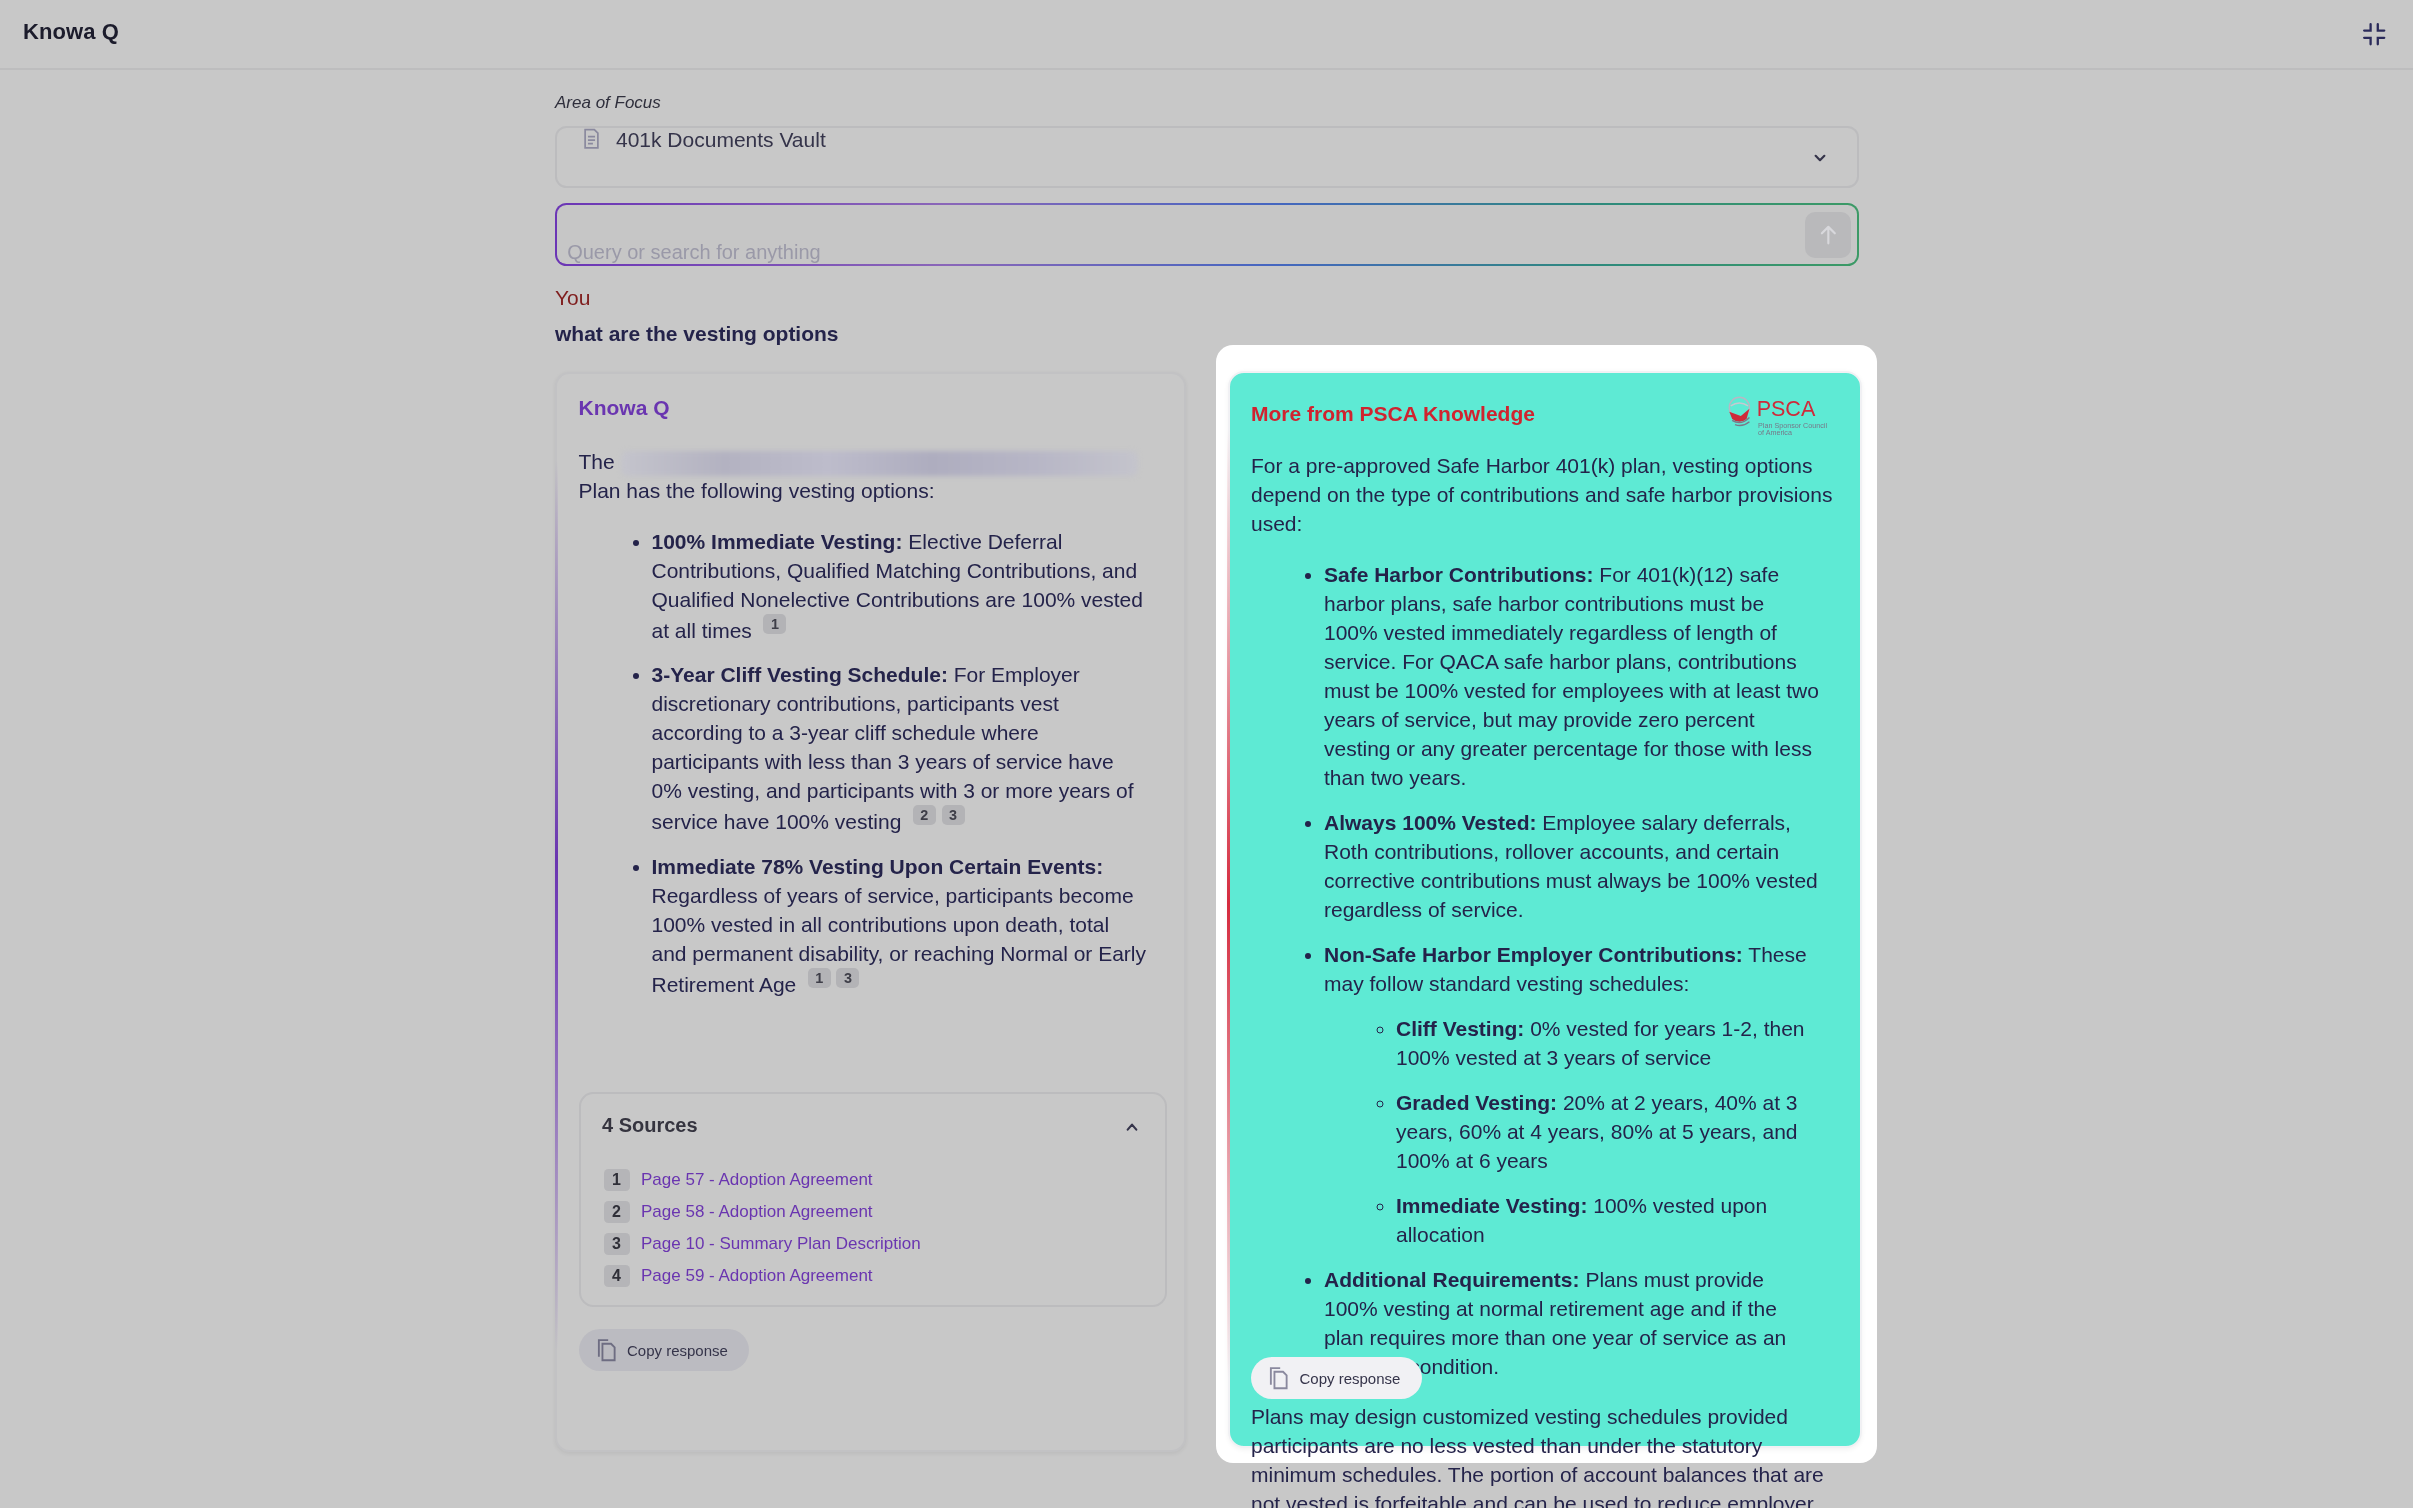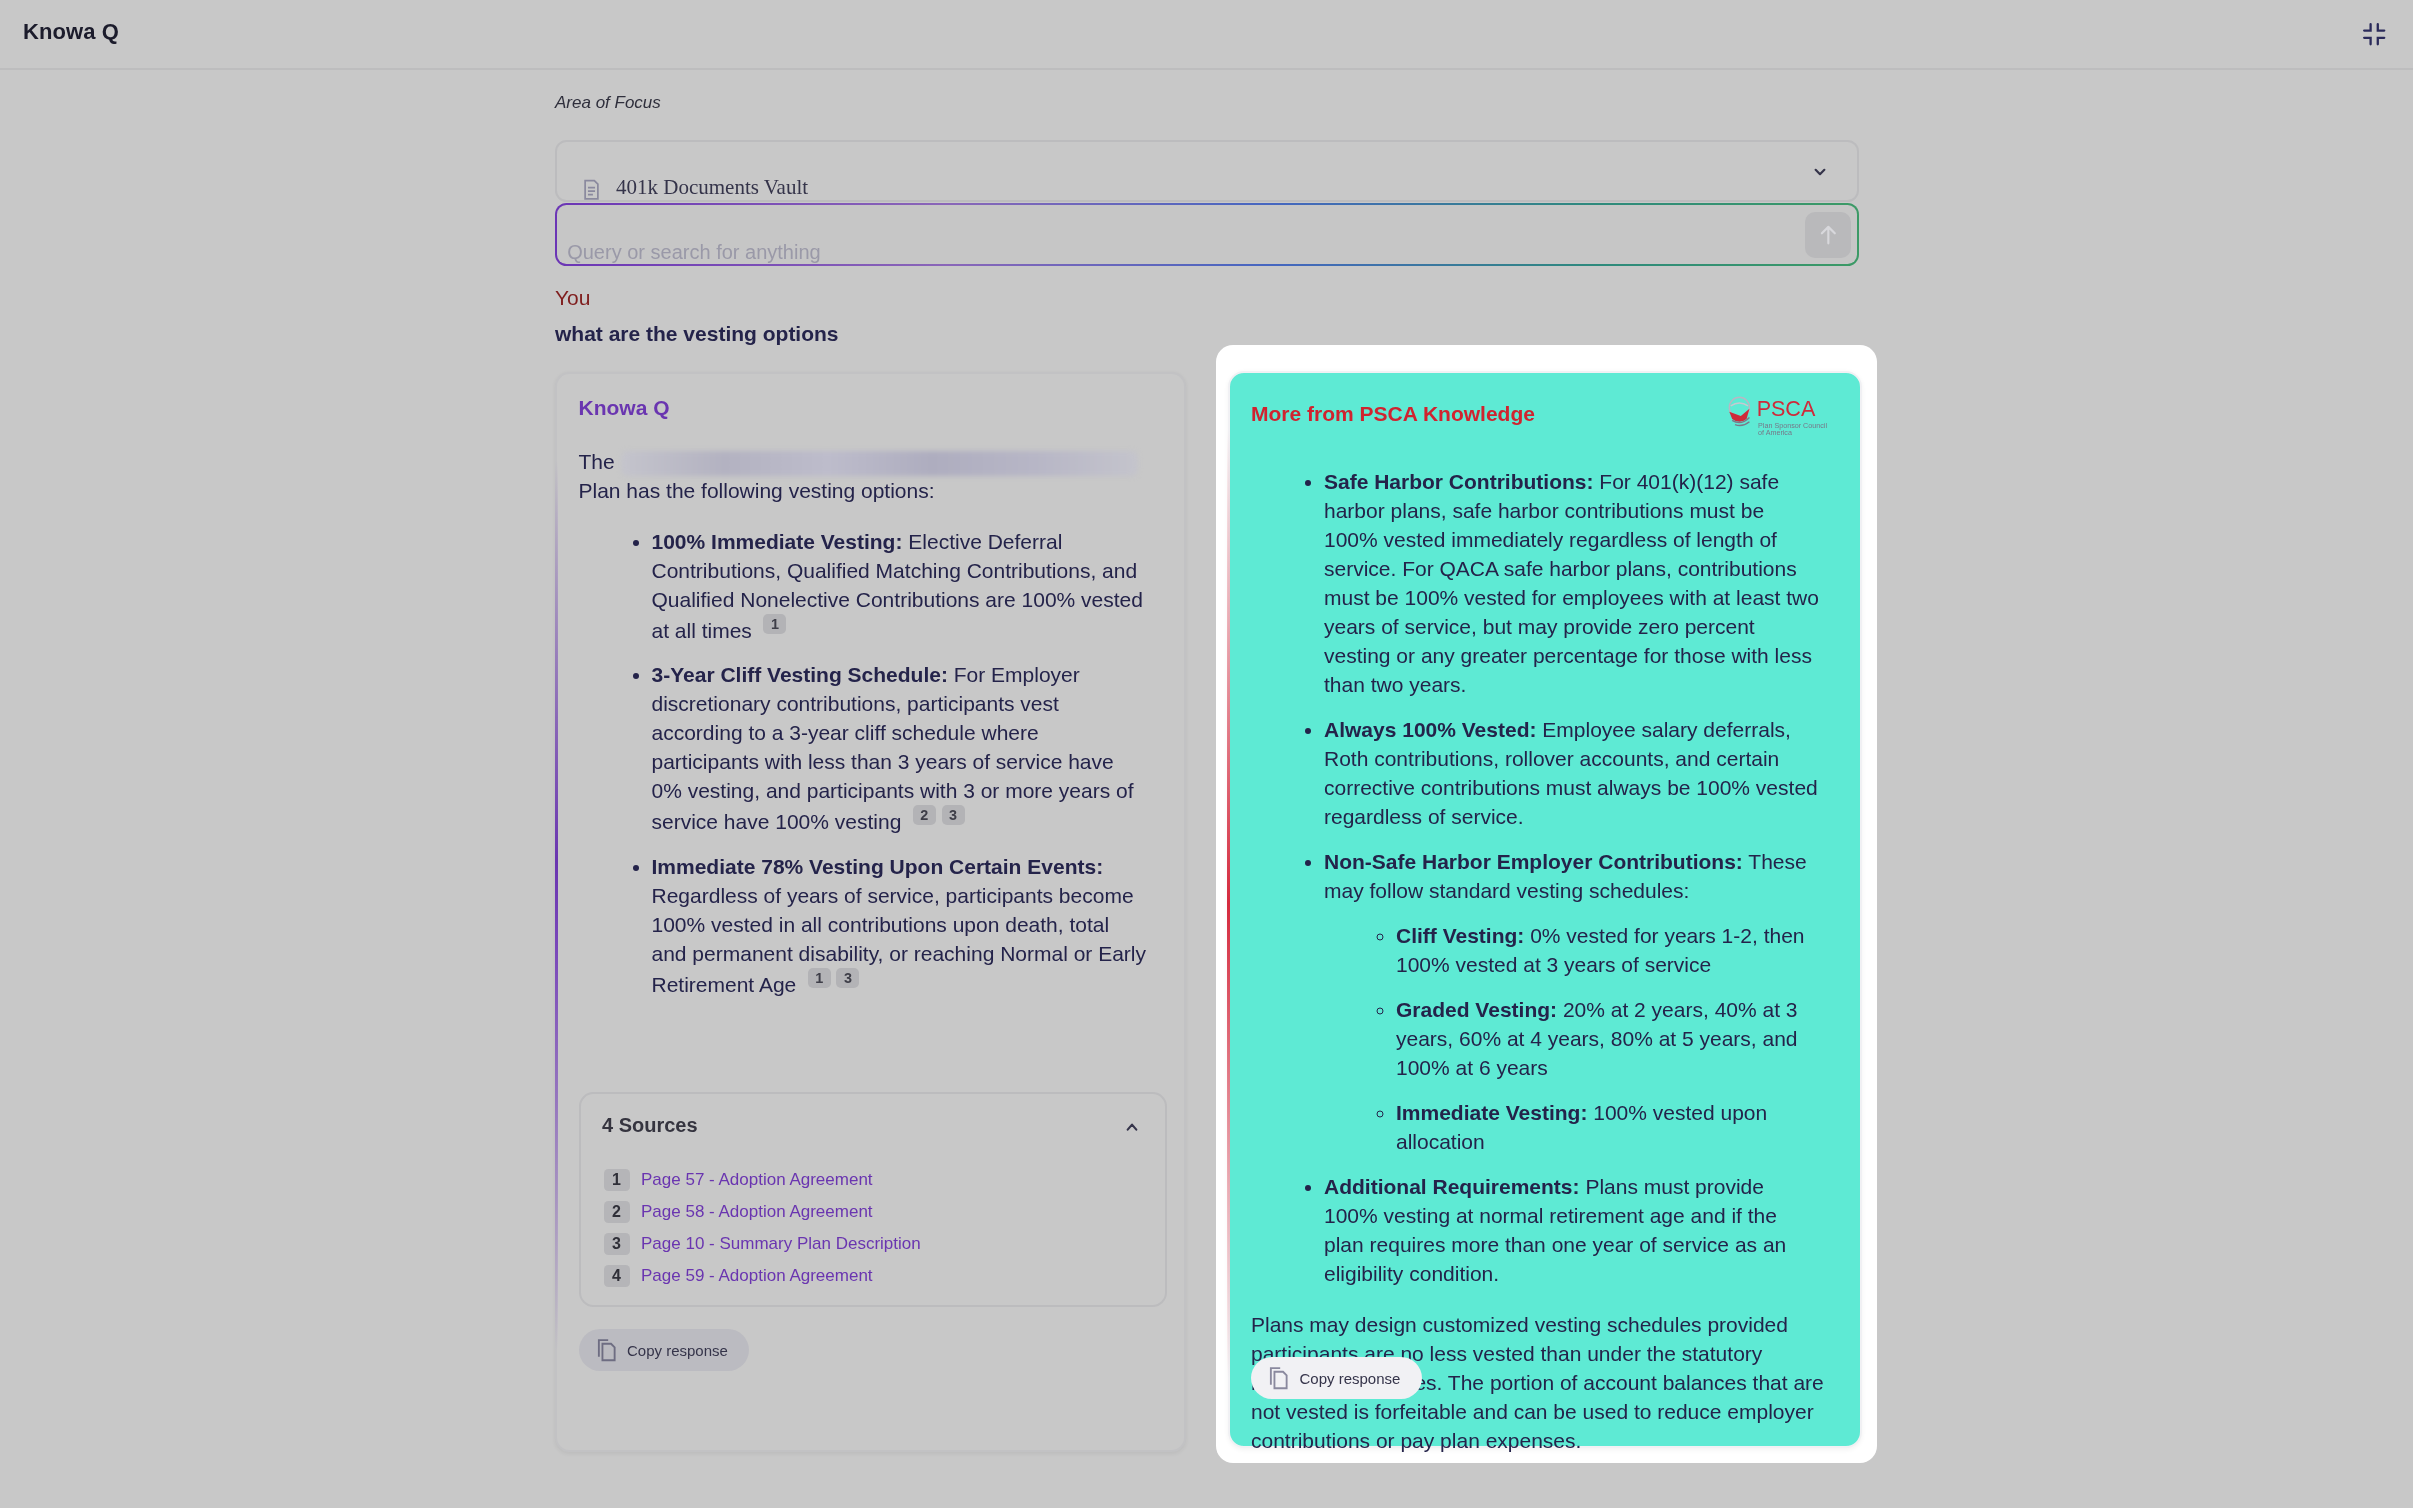--- a/index.html
+++ b/index.html
@@ -22,23 +22,23 @@
   .collapse-btn {
     position: absolute; left: 2362px; top: 21.5px; width: 24.4px; height: 24.4px;
     cursor: pointer;
   }
   
   .col { position: absolute; left: 555px; width: 1304px; }
   .focus-label {
     top: 93px; font-size: 17px; color: #2f2f3c; font-weight: 500; font-style: italic;
   }
   .dropdown {
-    top: 140px; height: 62px;
+    top: 126px; height: 62px;
     border: 2.2px solid #bcbcbe; border-radius: 11.5px;
-    display: flex; align-items: flex-end; padding-left: 26px; cursor: pointer; font-family: Liberation Serif, serif;
+    display: flex; align-items: flex-start; padding-left: 26px; cursor: pointer;
   }
   .dropdown .doc-icon { width: 17px; height: 21.5px; margin-right: 16px; }
   .dropdown .value { font-size: 21px; color: #35344a; }
   .dropdown .chev { position: absolute; right: 29px; top: 21.5px; width: 16px; height: 16px; }
   .search {
     top: 203px; height: 63px; border-radius: 11.5px;
     padding: 2.2px;
     background: linear-gradient(90deg, #6b35b5 0%, #8a66b8 30%, #4566c0 55%, #2e8a7c 80%, #3c9a66 100%);
   }
   .search-inner {
@@ -241,20 +241,21 @@
     <svg class="psca-logo" viewBox="0 0 160 64">
       <ellipse cx="20" cy="20" rx="14" ry="14" fill="none" stroke="#b8b8c4" stroke-width="2"></ellipse>
       <path d="M8 18 Q20 10 32 18" fill="none" stroke="#c8c8d0" stroke-width="2"></path>
       <path d="M6 26 L22 32 L34 22 L30 36 Q20 44 10 36 Z" fill="#cf2a3a"></path>
       <path d="M10 38 Q22 46 34 34 M14 44 Q24 48 34 40" fill="none" stroke="#7a7a8a" stroke-width="2"></path>
       <text x="44" y="32" font-family="Liberation Sans, sans-serif" font-size="30" fill="#cf2a3a">PSCA</text>
       <text x="46" y="48" font-family="Liberation Sans, sans-serif" font-size="10" fill="#777788">Plan Sponsor Council</text>
       <text x="46" y="59" font-family="Liberation Sans, sans-serif" font-size="10" fill="#777788">of America</text>
     </svg>
     <div class="card-body prose">
+      <p>For a pre-approved Safe Harbor 401(k) plan, vesting options depend on the type of contributions and safe harbor provisions used:</p>
       <ul>
         <li>
           <b>Safe Harbor Contributions:</b>
           <span>For 401(k)(12) safe harbor plans, safe harbor contributions must be 100% vested immediately regardless of length of service. For QACA safe harbor plans, contributions must be 100% vested for employees with at least two years of service, but may provide zero percent vesting or any greater percentage for those with less than two years.</span>
         </li>
         <li>
           <b>Always 100% Vested:</b>
           <span>Employee salary deferrals, Roth contributions, rollover accounts, and certain corrective contributions must always be 100% vested regardless of service.</span>
         </li>
         <li>

